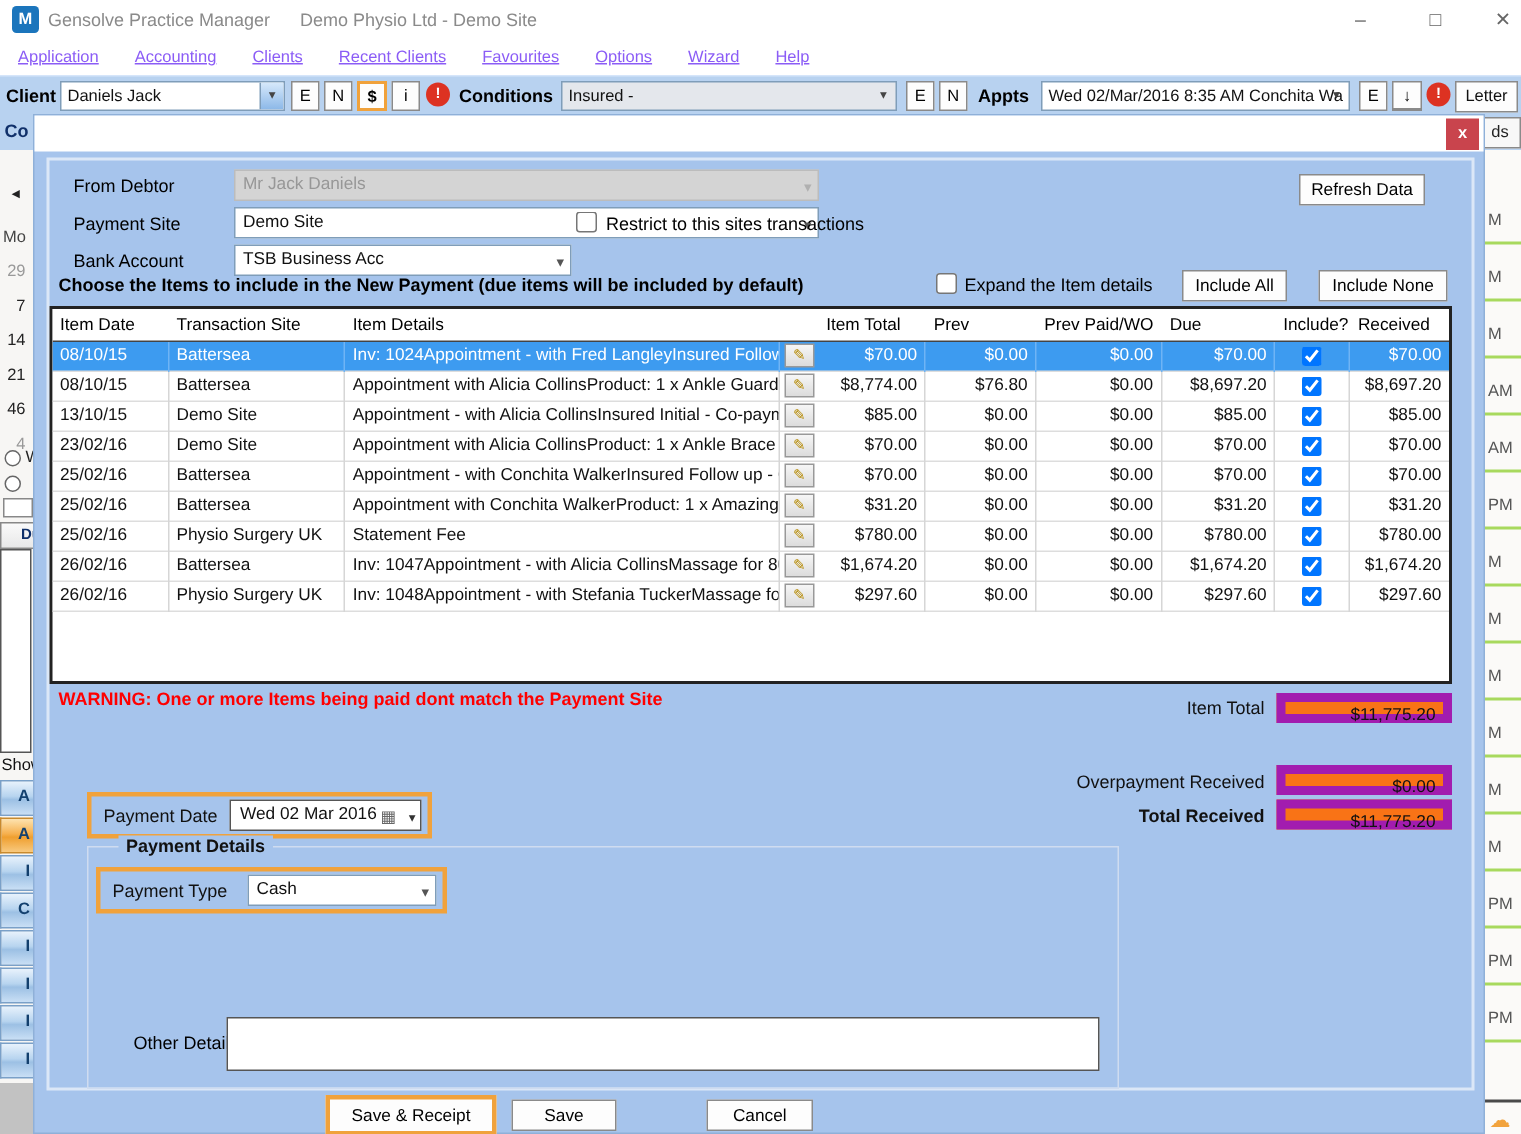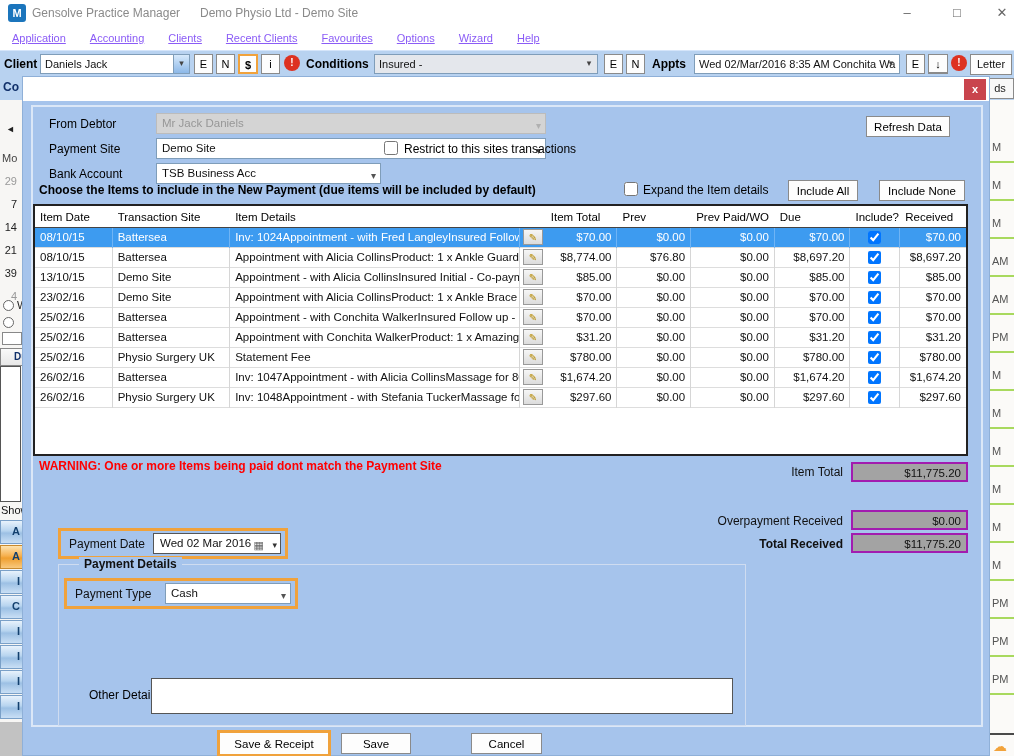--- a/index.html
+++ b/index.html
@@ -94,21 +94,21 @@
   .cb { width:26px; text-align:center; border-right:none !important; }
   .m1 { width:72px; } .m2 { width:74px; } .m3 { width:84px; } .m4 { width:76px; } .m5 { width:66px; border-right:none !important; }
   .money { text-align:right; padding-right:5px; }
   .cc { width:50px; text-align:center; }
   .cc input { width:13px; height:13px; margin-top:3px; }
   .pencil { width:20px; height:16px; background:linear-gradient(#f6f6f6,#dcdcdc); border:1px solid #999; font-size:10px;
             line-height:13px; color:#b58900; padding:0; }
   .hd-date { width:78px; } .hd-site { width:118px; } .hd-det { width:291px; } .hd-btn { width:26px; }
   
   .warning { position:absolute; left:16px; top:382px; color:#f00; font-weight:bold; font-size:12px; }
-  .tbox { position:absolute; height:20px; background:#a3a3a3; border:2px solid #a21caf; font-size:11.5px; line-height:18px;
+  .tbox { position:absolute; height:20px; background:#f97316; border:6px solid #a21caf; font-size:11.5px; line-height:18px;
           text-align:right; padding-right:5px; }
   .rlabel { position:absolute; font-size:12px; text-align:right; }
   .orange-wrap { position:absolute; border:3px solid #f0a23c; }
   .pd-label { position:absolute; font-size:12px; }
   .datefield { position:absolute; background:#fff; border:1px solid #555; height:21px; font-size:11.5px; line-height:19px;
                padding-left:6px; }
   .datefield .cal-ic { position:absolute; right:16px; top:2px; color:#666; font-size:11px; }
   .datefield .arrow { position:absolute; right:3px; top:2px; color:#333; font-size:9px; }
   .group { position:absolute; left:35px; top:487px; width:688px; height:162px; border:1px solid #cfdcf0; }
   .group-legend { position:absolute; left:56px; top:480px; background:#a6c4ec; padding:0 5px; font-weight:bold; font-size:12px; }
@@ -174,21 +174,21 @@
     <div class="bg-ds">ds</div>
   </div>
 
   <div class="bgleft">
     <span class="cal-nav">◄</span>
     <span class="cal-day">Mo</span>
     <span class="cal-date dim" style="top:75px;">29</span>
     <span class="cal-date" style="top:98px;">7</span>
     <span class="cal-date" style="top:121px;">14</span>
     <span class="cal-date" style="top:144px;">21</span>
-    <span class="cal-date" style="top:167px;">39</span>
+    <span class="cal-date" style="top:167px;">46</span>
     <span class="cal-date dim" style="top:190px;">4</span>
     <span class="radio" style="top:200px;"></span>
     <span class="radio-lb" style="top:199px;">W</span>
     <span class="radio" style="top:217px;"></span>
     <div class="mini-input"></div>
     <div class="du-head">Du</div>
     <div class="du-list"></div>
     <span class="show-lb">Show</span>
     <div class="side-btns">
       <div class="side-btn">A</div>

